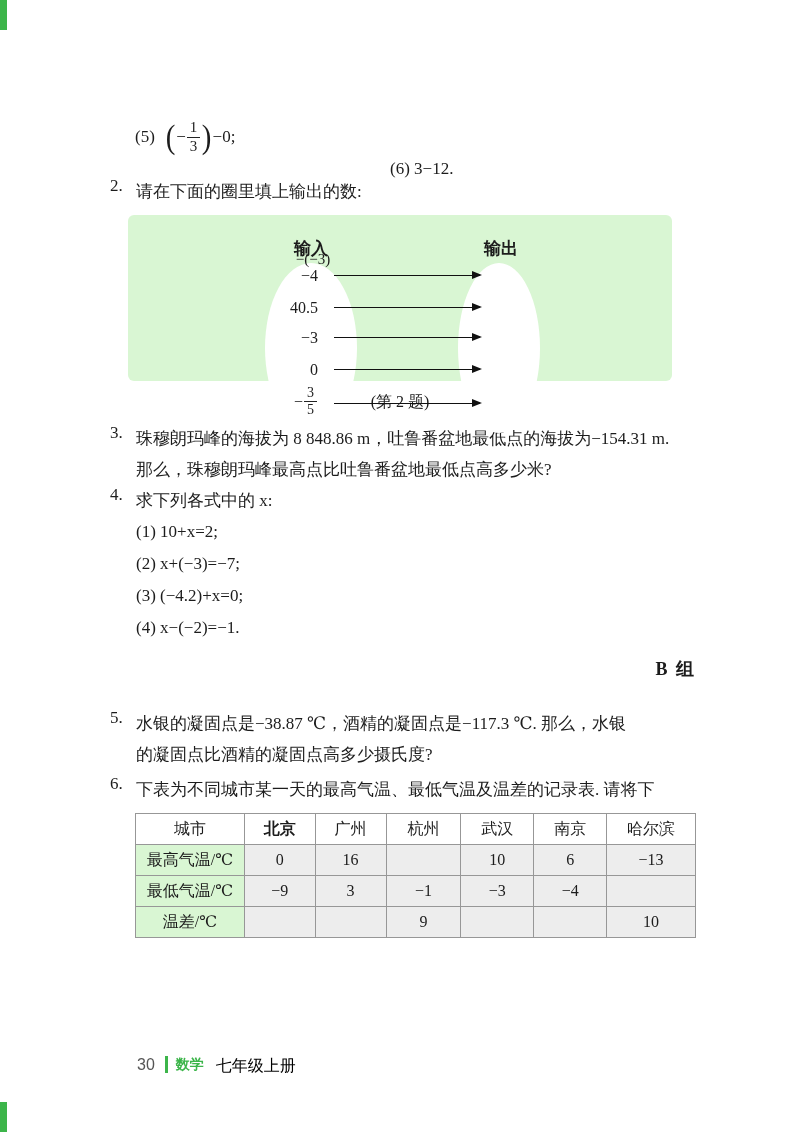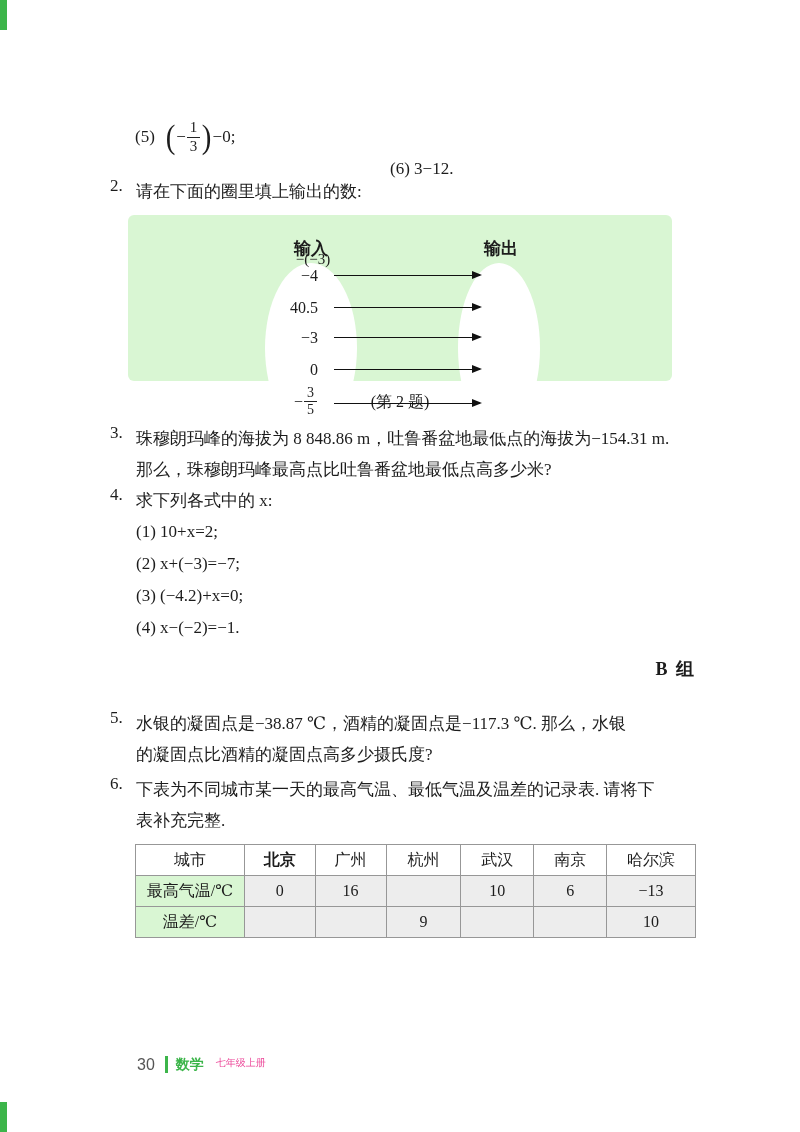--- a/index.html
+++ b/index.html
@@ -61,21 +61,21 @@
   table.city td{border:1px solid #979797;text-align:center;height:30px;padding:0 4px;background:#ededed;}
   table.city tr.head td{background:#ffffff;}
   table.city td.rowlabel{background:#d9f6d3;}
   .c0{width:100px;} .c1{width:62px;font-weight:bold;} .c2{width:62px;} .c3{width:66px;} .c4{width:64px;} .c5{width:64px;} .c6{width:80px;}
 
   
   .footer{position:absolute;left:97px;top:1056px;display:flex;align-items:flex-start;font-family:"Liberation Sans","DejaVu Sans",sans-serif;margin-left:40px;}
   .footer .pg{color:#555;font-size:16px;}
   .footer .bar{display:inline-block;width:3px;height:17px;background:#3cb54a;margin:0 8px 0 10px;}
   .footer .subj{color:#3cb54a;font-weight:bold;font-size:14px;margin-right:12px;}
-  .footer .vol{color:#ec4899;font-size:10px;}
+  .footer .vol{color:#000000;font-size:16px;}
 </style>
 </head>
 <body>
 
 <div class="corner-mark corner-top"></div>
 <div class="corner-mark corner-bottom"></div>
 
 <div class="content">
 
   <div class="expr-row">
@@ -151,21 +151,20 @@
     <span class="body">
       <div>水银的凝固点是−38.87 ℃，酒精的凝固点是−117.3 ℃. 那么，水银</div>
       <div>的凝固点比酒精的凝固点高多少摄氏度?</div>
     </span>
   </div>
 
   <div class="item mt-item6">
     <span class="num">6.</span>
     <span class="body">
       <div>下表为不同城市某一天的最高气温、最低气温及温差的记录表. 请将下</div>
-      <div>表补充完整.</div>
     </span>
   </div>
 
   <table class="city">
     <tbody>
         <tr class="head">
       <td class="rowlabel c0">城市</td>
       <td class="c1">北京</td>
       <td class="c2">广州</td>
       <td class="c3">杭州</td>
@@ -176,20 +175,29 @@
     <tr>
       <td class="rowlabel">最高气温/℃</td>
       <td>0</td>
       <td>16</td>
       <td></td>
       <td>10</td>
       <td>6</td>
       <td>−13</td>
     </tr>
     <tr>
+      <td class="rowlabel">最低气温/℃</td>
+      <td>−9</td>
+      <td>3</td>
+      <td>−1</td>
+      <td>−3</td>
+      <td>−4</td>
+      <td></td>
+    </tr>
+    <tr>
       <td class="rowlabel">温差/℃</td>
       <td></td>
       <td></td>
       <td>9</td>
       <td></td>
       <td></td>
       <td>10</td>
     </tr>
   </tbody>
     </table>

